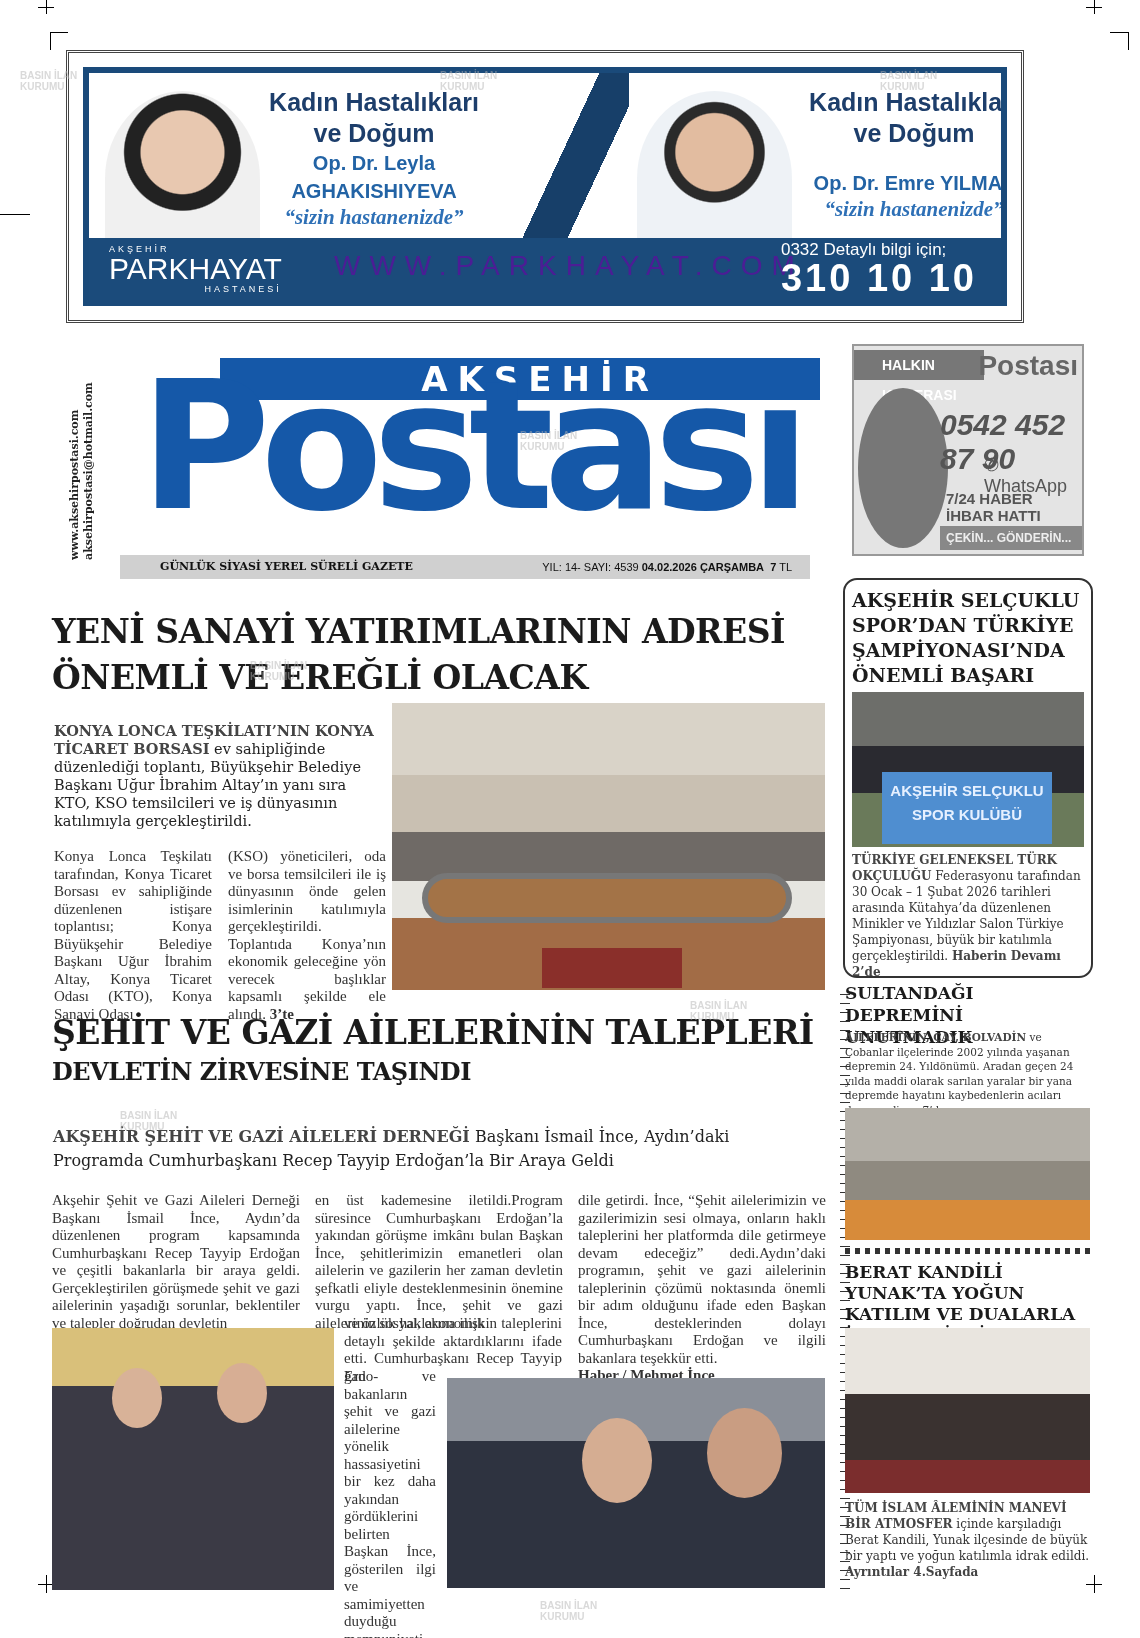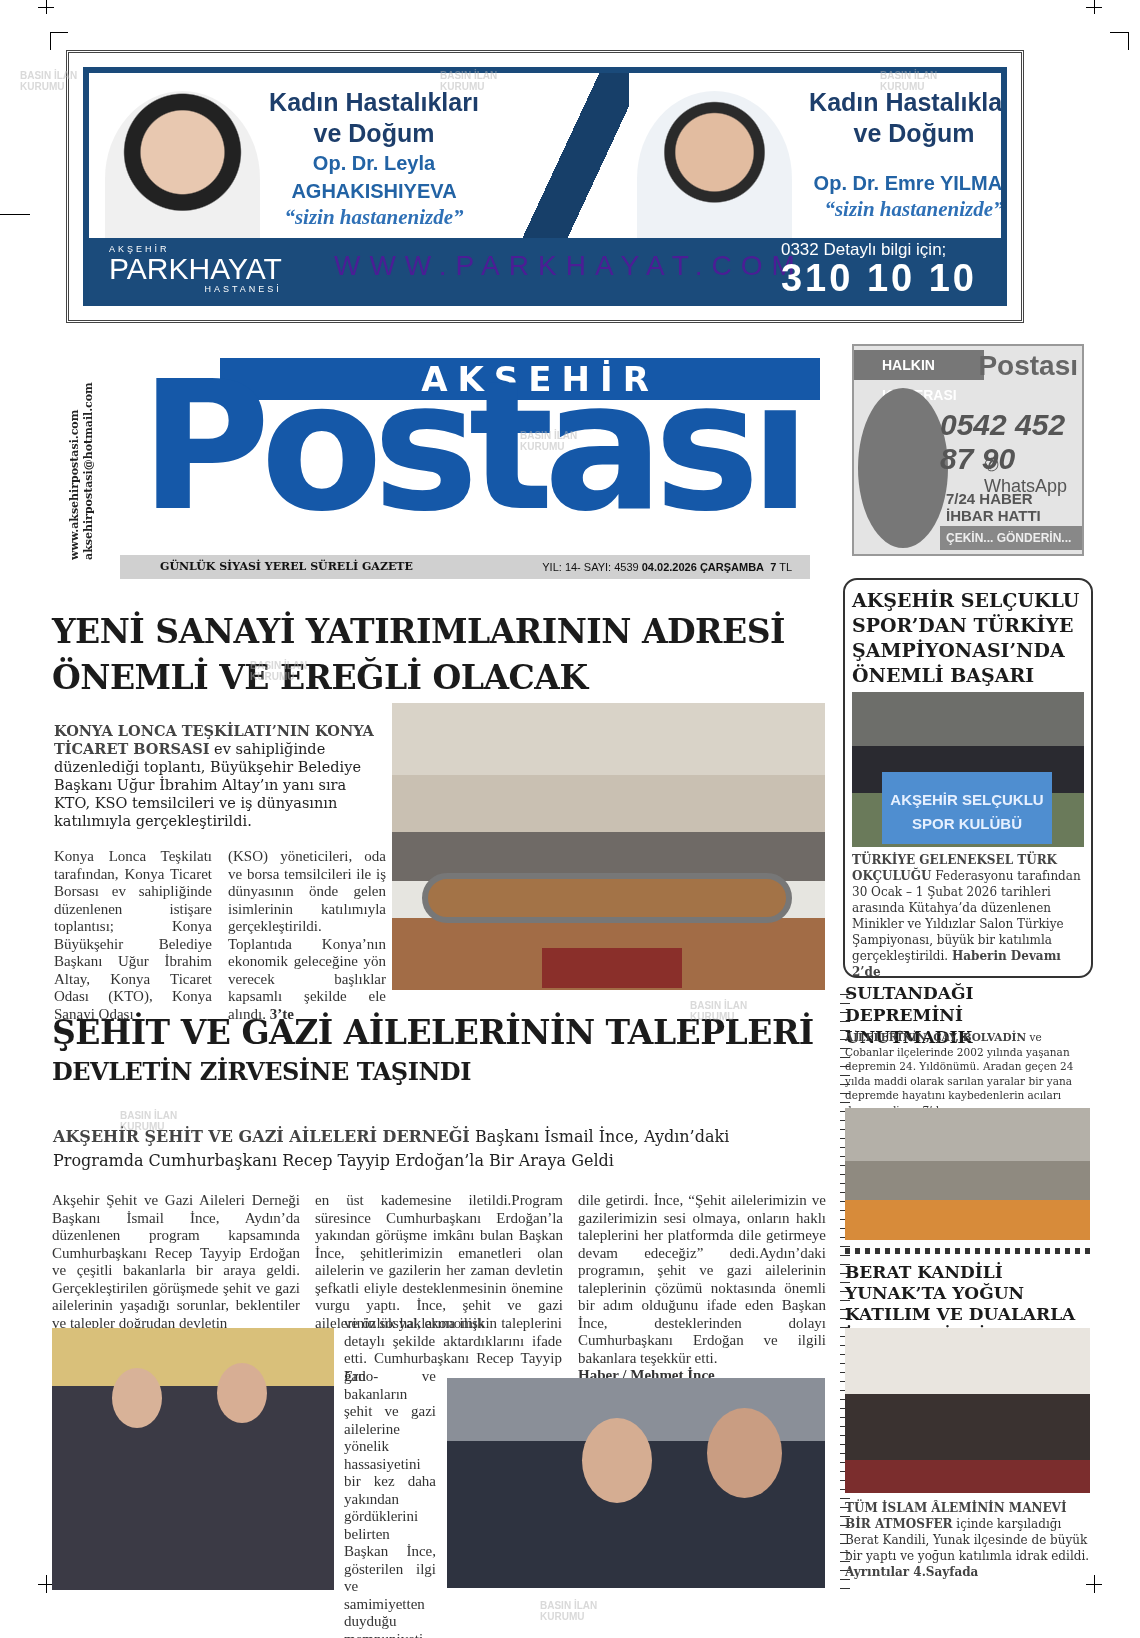--- a/index.html
+++ b/index.html
@@ -160,21 +160,21 @@
   <div class="abs" style="left:165px;top:35px;width:50px;height:60px;border-radius:50%;background:#d7ae94"></div>
 </div>
 <div class="photo" style="left:447px;top:1378px;width:378px;height:210px;background:linear-gradient(180deg,#8a8f98 0 30%,#2e3340 30% 100%)">
   <div class="abs" style="left:135px;top:40px;width:70px;height:85px;border-radius:50%;background:#d5ad92"></div>
   <div class="abs" style="left:260px;top:30px;width:75px;height:90px;border-radius:50%;background:#c99d82"></div>
 </div>
 
 <div class="side-box"></div>
 <div class="side-h" style="left:852px;top:588px;width:235px;font-size:19px;line-height:25px">AKŞEHİR SELÇUKLU SPOR’DAN TÜRKİYE ŞAMPİYONASI’NDA ÖNEMLİ BAŞARI</div>
 <div class="photo" style="left:852px;top:692px;width:232px;height:155px;background:linear-gradient(180deg,#6d6e6a 0 35%,#2a2a30 35% 65%,#6a7a5a 65%)">
-  <div class="abs" style="left:30px;top:80px;width:170px;height:72px;background:#4f8ed0;color:#e6f0ff;font-family:'Liberation Sans',sans-serif;font-weight:bold;font-size:15px;text-align:center;padding-top:16px;line-height:24px">
+  <div class="abs" style="left:30px;top:80px;width:170px;height:72px;background:#4f8ed0;color:#e6f0ff;font-family:'Liberation Sans',sans-serif;font-weight:bold;font-size:15px;text-align:center;padding-top:7px;line-height:24px">
     <div>AKŞEHİR SELÇUKLU</div>
     <div>SPOR KULÜBÜ</div>
   </div>
 </div>
 <div class="side-t" style="left:852px;top:852px;width:235px">
   <b>TÜRKİYE GELENEKSEL TÜRK OKÇULUĞU</b><span> Federasyonu tarafından 30 Ocak – 1 Şubat 2026 tarihleri arasında Kütahya’da düzenlenen Minikler ve Yıldızlar Salon Türkiye Şampiyonası, büyük bir katılımla gerçekleştirildi. </span><b>Haberin Devamı 2’de</b>
 </div>
 
 <div class="wave" style="left:840px;top:990px;height:600px"></div>
 <div class="side-h" style="left:845px;top:982px;width:240px;font-size:17px;line-height:22px">SULTANDAĞI DEPREMİNİ UNUTMADIK</div>

